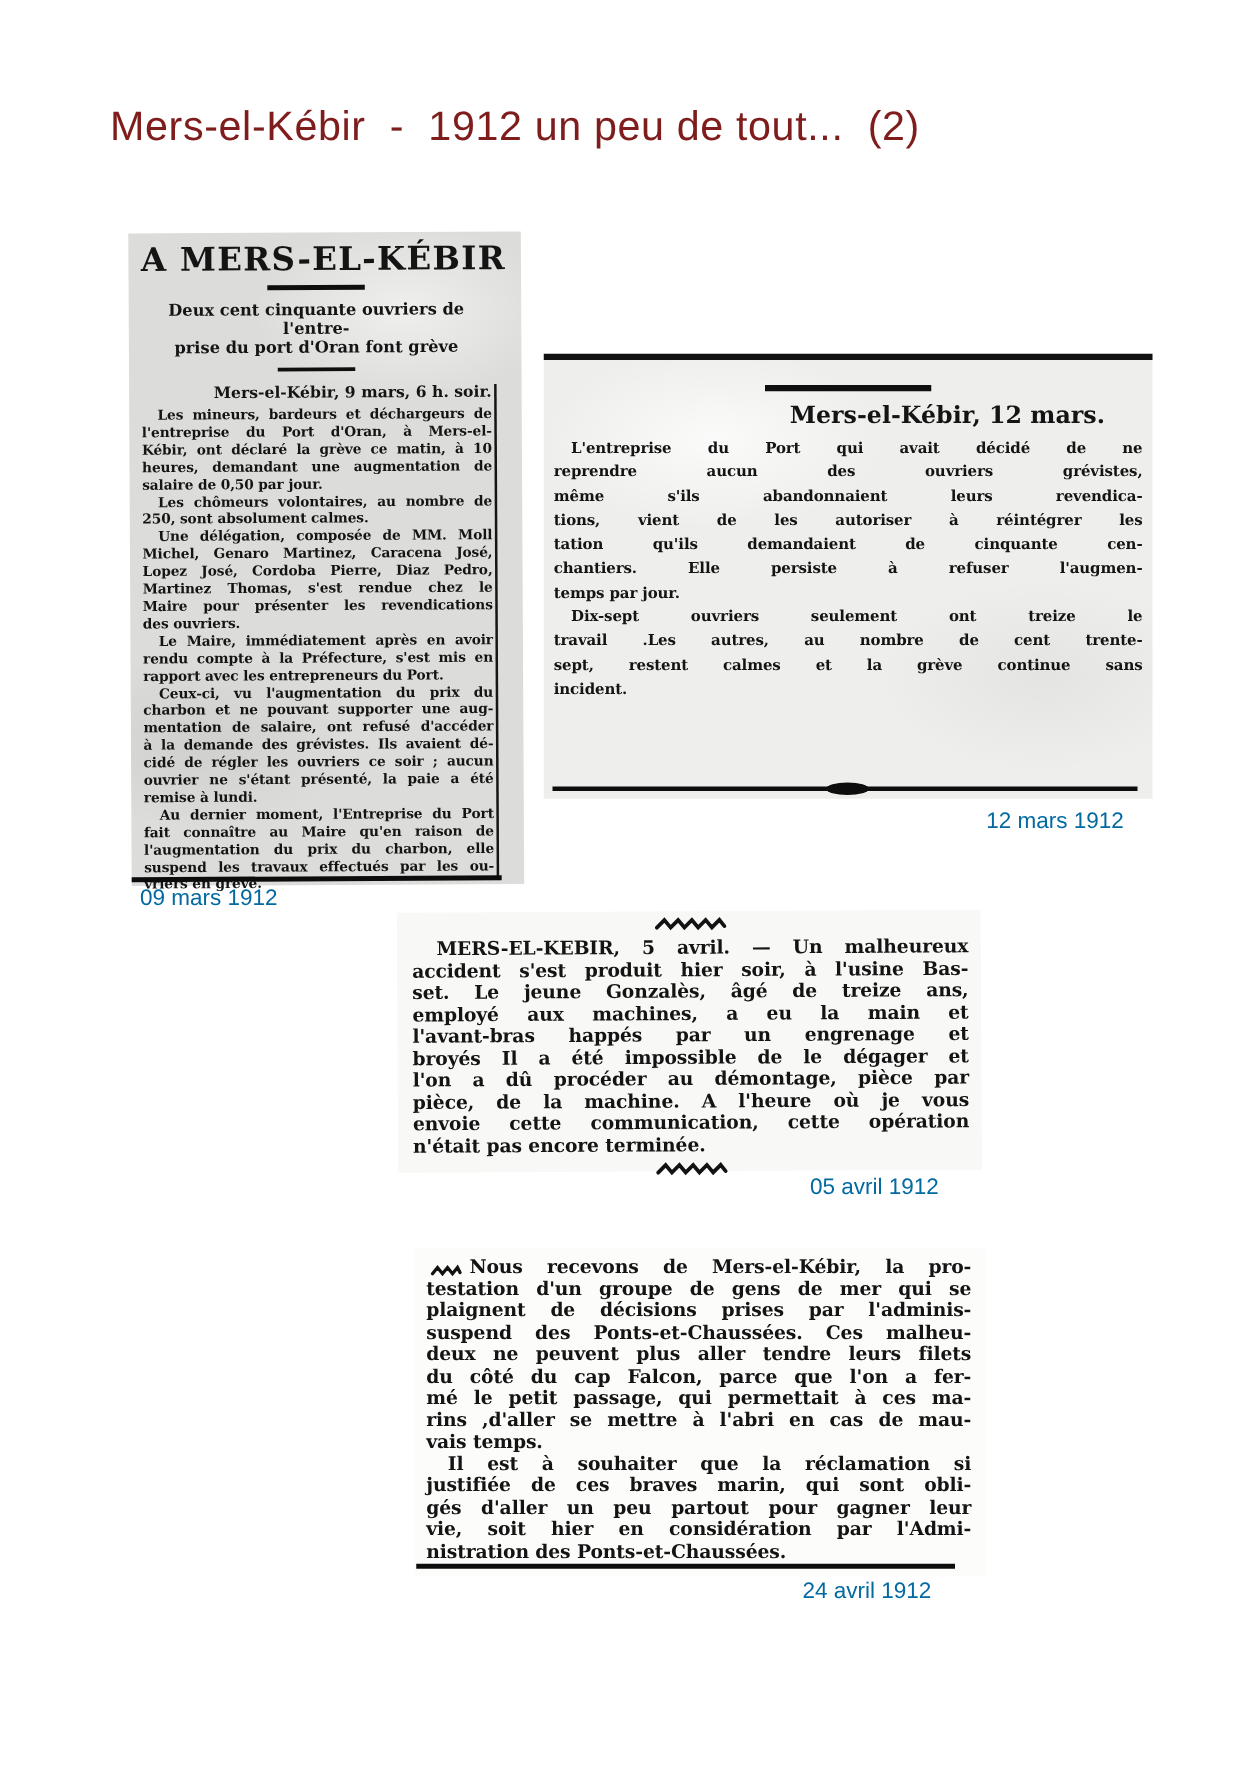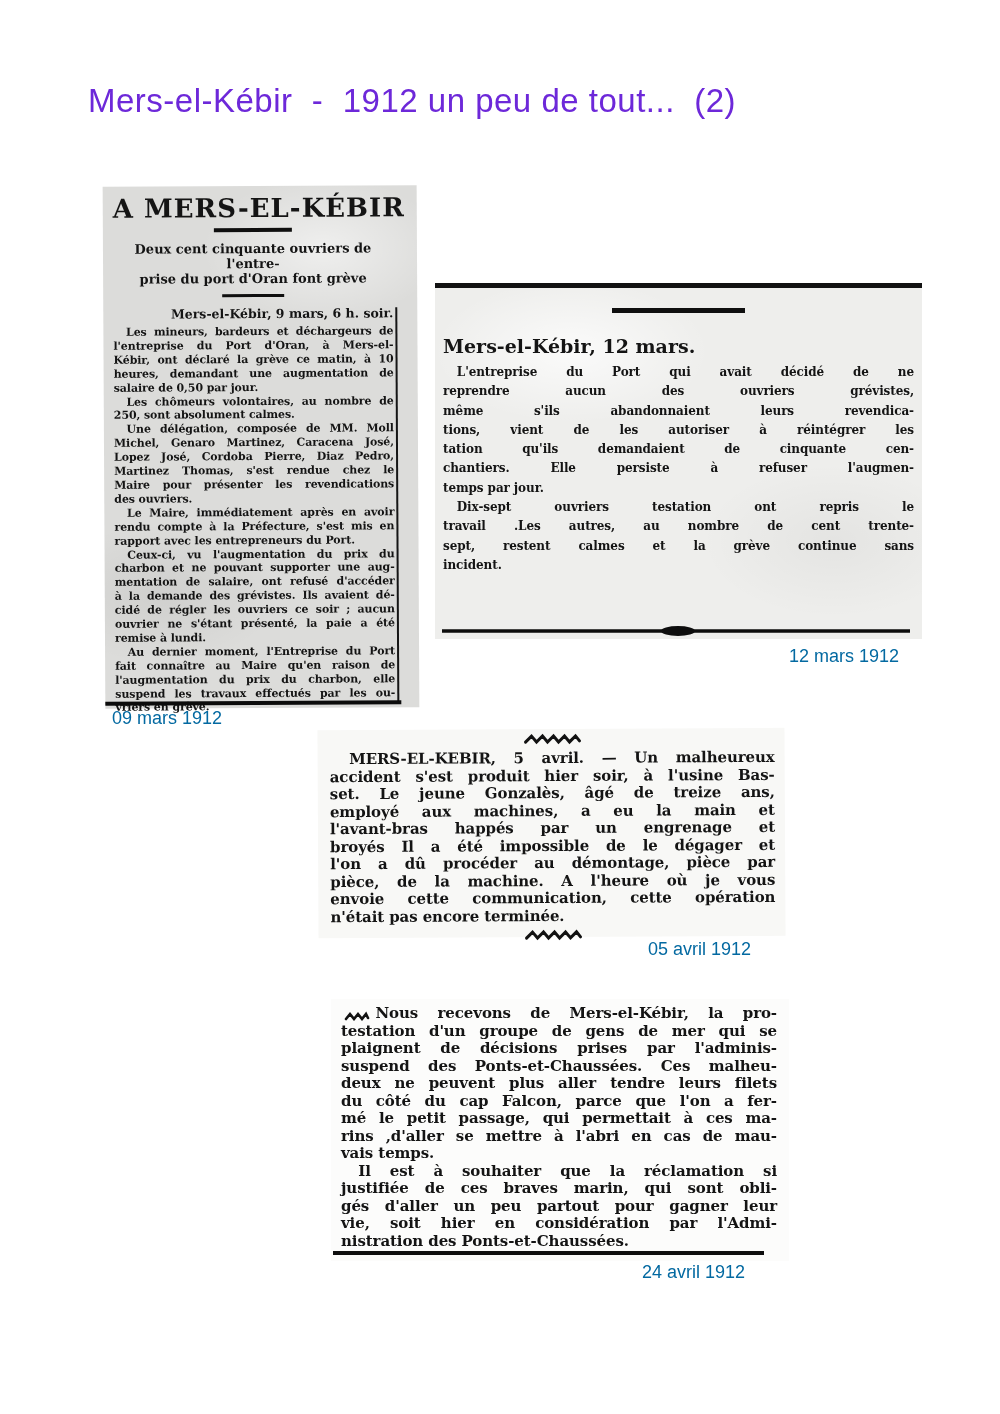--- a/index.html
+++ b/index.html
@@ -2,21 +2,21 @@
 <html><head>
 <meta charset="utf-8">
 <style>
   html,body { margin:0; padding:0; background:#ffffff; }
   #page {
     position:relative; width:1000px; height:1414px; background:#ffffff;
     font-family:"DejaVu Serif", serif; color:#161616; overflow:hidden;
   }
   .page-title {
     position:absolute; left:88px; top:82px;
-    font-family:"Liberation Sans", sans-serif; font-size:33px; color:#6d28d9;
+    font-family:"Liberation Sans", sans-serif; font-size:33px; color:#7f1d1d;
     white-space:pre; letter-spacing:.5px;
   }
   .clip { position:absolute; box-sizing:border-box; color:#141414; }
 
   
   .clip1 {
     left:104px; top:186px; width:314px; height:522px;
     background:#dcdcda;
     background-image:
       radial-gradient(ellipse 200px 120px at 70% 12%, rgba(255,255,255,.55), transparent 60%),
@@ -42,21 +42,21 @@
     background:#eeeeec;
     background-image:
       radial-gradient(ellipse 230px 120px at 28% 18%, rgba(255,255,255,.75), transparent 60%),
       radial-gradient(ellipse 190px 110px at 82% 72%, rgba(0,0,0,.045), transparent 70%);
     border-top:5px solid #121212;
     padding:8px 8px 0 8px;
   }
   .c2-head { margin:2px 0 0; font-size:30px; line-height:34px; font-weight:700;
     text-align:center; letter-spacing:.5px; white-space:nowrap; }
   .rule-c { width:133px; height:5px; margin-top:12px; }
-  .c2-dateline { margin-top:22px; font-size:19px; font-weight:700; text-align:left; padding-right:30px; }
+  .c2-dateline { margin-top:8px; font-size:19px; font-weight:700; text-align:right; padding-right:30px; }
   .c2-body { margin-top:6px; font-size:12px; line-height:19.3px; font-weight:700; }
   .c2-bottomrule { position:absolute; left:5px; bottom:5px; width:472px; height:12px; }
 
   
   .clip3 {
     left:318px; top:729px; width:467px; height:208px;
     background:#f8f8f6;
     padding:4px 10px 0 12px;
     transform:rotate(-0.3deg);
   }
@@ -161,21 +161,21 @@
         <div class="para">
           <div class="tl">L'entreprise du Port qui avait décidé de ne</div>
           <div class="tl">reprendre aucun des ouvriers grévistes,</div>
           <div class="tl">même s'ils abandonnaient leurs revendica-</div>
           <div class="tl">tions, vient de les autoriser à réintégrer les</div>
           <div class="tl">tation qu'ils demandaient de cinquante cen-</div>
           <div class="tl">chantiers. Elle persiste à refuser l'augmen-</div>
           <div class="tl">temps par jour.</div>
         </div>
         <div class="para">
-          <div class="tl">Dix-sept ouvriers testation ont repris le</div>
+          <div class="tl">Dix-sept ouvriers seulement ont treize le</div>
           <div class="tl">travail .Les autres, au nombre de cent trente-</div>
           <div class="tl">sept, restent calmes et la grève continue sans</div>
           <div class="tl">incident.</div>
         </div>
       </div>
     <div class="c2-bottomrule">
       <svg width="472" height="12" viewBox="0 0 472 12">
         <line x1="2" y1="6" x2="470" y2="6" stroke="#0d0d0d" stroke-width="3.5"></line>
         <ellipse cx="238" cy="6" rx="17" ry="5" fill="#0d0d0d"></ellipse>
       </svg>

